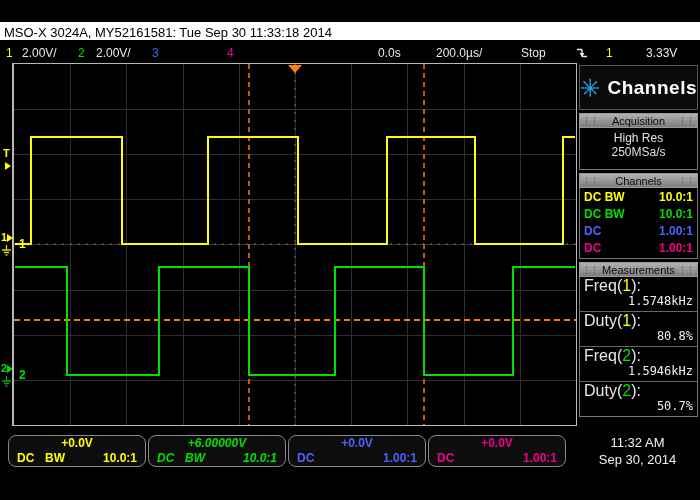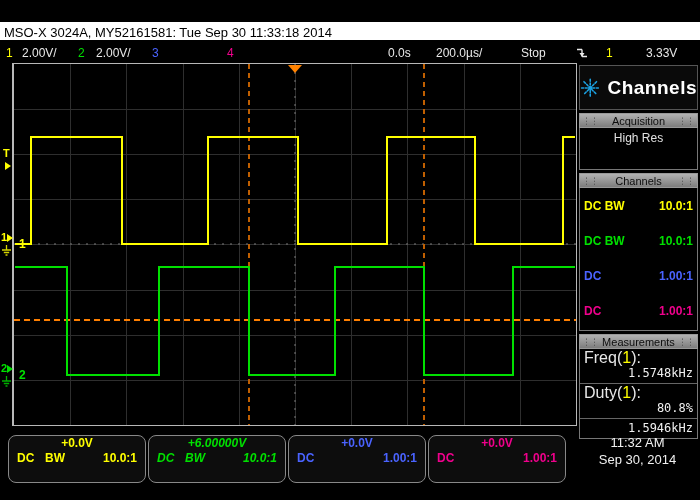--- a/index.html
+++ b/index.html
@@ -34,31 +34,31 @@
                 color:#0d0d0d;font-size:11px;line-height:15px;text-align:center;
                 border:1px solid #999;box-sizing:border-box;}
   .grip{position:absolute;top:1px;font-size:9px;line-height:13px;color:#4a4a4a;letter-spacing:-1px;}
   .grip.left{left:2px;} .grip.right{right:3px;}
   .panel-body{background:#000;border:1px solid #777;border-top:none;box-sizing:border-box;}
   #logo-panel{height:45px;background:#0a0a0a;border:1px solid #555;box-sizing:border-box;
               display:flex;align-items:center;justify-content:center;gap:7px;margin-bottom:3px;}
   #logo-text{color:#fff;font-size:19px;font-weight:bold;letter-spacing:0.5px;}
   #acq-body{height:42px;color:#e0e0e0;font-size:12px;text-align:center;padding-top:3px;margin-bottom:3px;}
   #ch-body{padding:1px 0;margin-bottom:3px;}
-  .ch-row{height:17px;font-size:12px;font-weight:bold;line-height:17px;padding:9px 4px;
+  .ch-row{height:17px;font-size:12px;font-weight:bold;line-height:17px;padding:0 4px;
           display:flex;justify-content:space-between;}
   #meas-body{margin-bottom:3px;}
   .meas-row{padding:1px 4px 2px 4px;border-bottom:1px solid #666;}
   .meas-row:last-child{border-bottom:none;}
   .meas-label{font-size:16px;color:#e8e8e8;line-height:15px;}
   .meas-value{font-size:12px;color:#f0f0f0;text-align:right;line-height:16px;
               font-family:"DejaVu Sans Mono", monospace;}
 
   
-  .bot-box{position:absolute;top:435px;width:138px;height:48px;background:#0d0d0d;
+  .bot-box{position:absolute;top:435px;width:138px;height:32px;background:#0d0d0d;
            border:1px solid #888;border-radius:8px;box-sizing:border-box;font-size:12px;font-weight:bold;}
   .bot-line1{text-align:center;line-height:15px;}
   .bot-line2{position:relative;height:15px;line-height:15px;}
   .bot-coupling{position:absolute;left:8px;}
   .bot-bw{position:absolute;left:36px;}
   .bot-probe{position:absolute;right:8px;}
 
   #clock{left:577px;top:434px;width:121px;color:#f0f0f0;font-size:13px;text-align:center;line-height:17px;}
 </style>
 </head>
@@ -66,21 +66,21 @@
 
 <div class="abs" id="title-bar">MSO-X 3024A, MY52161581: Tue Sep 30 11:33:18 2014</div>
 
 <div class="abs" id="status-bar">
   <span class="c1" style="left:6px;">1</span>
   <span class="white" style="left:22px;">2.00V/</span>
   <span class="c2" style="left:78px;">2</span>
   <span class="white" style="left:96px;">2.00V/</span>
   <span class="c3" style="left:152px;">3</span>
   <span class="c4" style="left:227px;">4</span>
-  <span class="white" style="left:388px;">0.0s</span>
+  <span class="white" style="left:378px;">0.0s</span>
   <span class="white" style="left:436px;">200.0µs/</span>
   <span class="white" style="left:521px;">Stop</span>
   <span style="left:576px;top:3px;">
     <svg width="12" height="14" viewBox="0 0 12 14">
       <path d="M1 3.5 H6 M6 3.5 V10.5 M6 10.5 H11" stroke="#e8e8e8" stroke-width="1.4" fill="none"></path>
       <path d="M3.5 7 L8.5 7 L6 11 Z" fill="#e8e8e8"></path>
     </svg>
   </span>
   <span class="c1" style="left:606px;">1</span>
   <span class="white" style="left:646px;">3.33V</span>
@@ -154,20 +154,21 @@
     <span id="logo-text">Channels</span>
   </div>
 
   <div class="panel-header">
     <span class="grip left">⋮⋮</span>
     <span>Acquisition</span>
     <span class="grip right">⋮⋮</span>
   </div>
   <div class="panel-body" id="acq-body">
     <div>High Res</div>
+    <div>250MSa/s</div>
   </div>
 
   <div class="panel-header">
     <span class="grip left">⋮⋮</span>
     <span>Channels</span>
     <span class="grip right">⋮⋮</span>
   </div>
   <div class="panel-body" id="ch-body">
     <div class="ch-row c1">
       <span>DC BW</span>
@@ -195,21 +196,26 @@
   <div class="panel-body" id="meas-body">
     <div class="meas-row">
       <div class="meas-label"><span>Freq(</span><span class="c1">1</span><span>):</span></div>
       <div class="meas-value">1.5748kHz</div>
     </div>
     <div class="meas-row">
       <div class="meas-label"><span>Duty(</span><span class="c1">1</span><span>):</span></div>
       <div class="meas-value">80.8%</div>
     </div>
     <div class="meas-row">
+      <div class="meas-label"><span>Freq(</span><span class="c2">2</span><span>):</span></div>
       <div class="meas-value">1.5946kHz</div>
+    </div>
+    <div class="meas-row">
+      <div class="meas-label"><span>Duty(</span><span class="c2">2</span><span>):</span></div>
+      <div class="meas-value">50.7%</div>
     </div>
   </div>
 </div>
 
 <div class="bot-box c1" style="left:8px;">
   <div class="bot-line1">+0.0V</div>
   <div class="bot-line2">
     <span class="bot-coupling">DC</span>
     <span class="bot-bw">BW</span>
     <span class="bot-probe">10.0:1</span>

